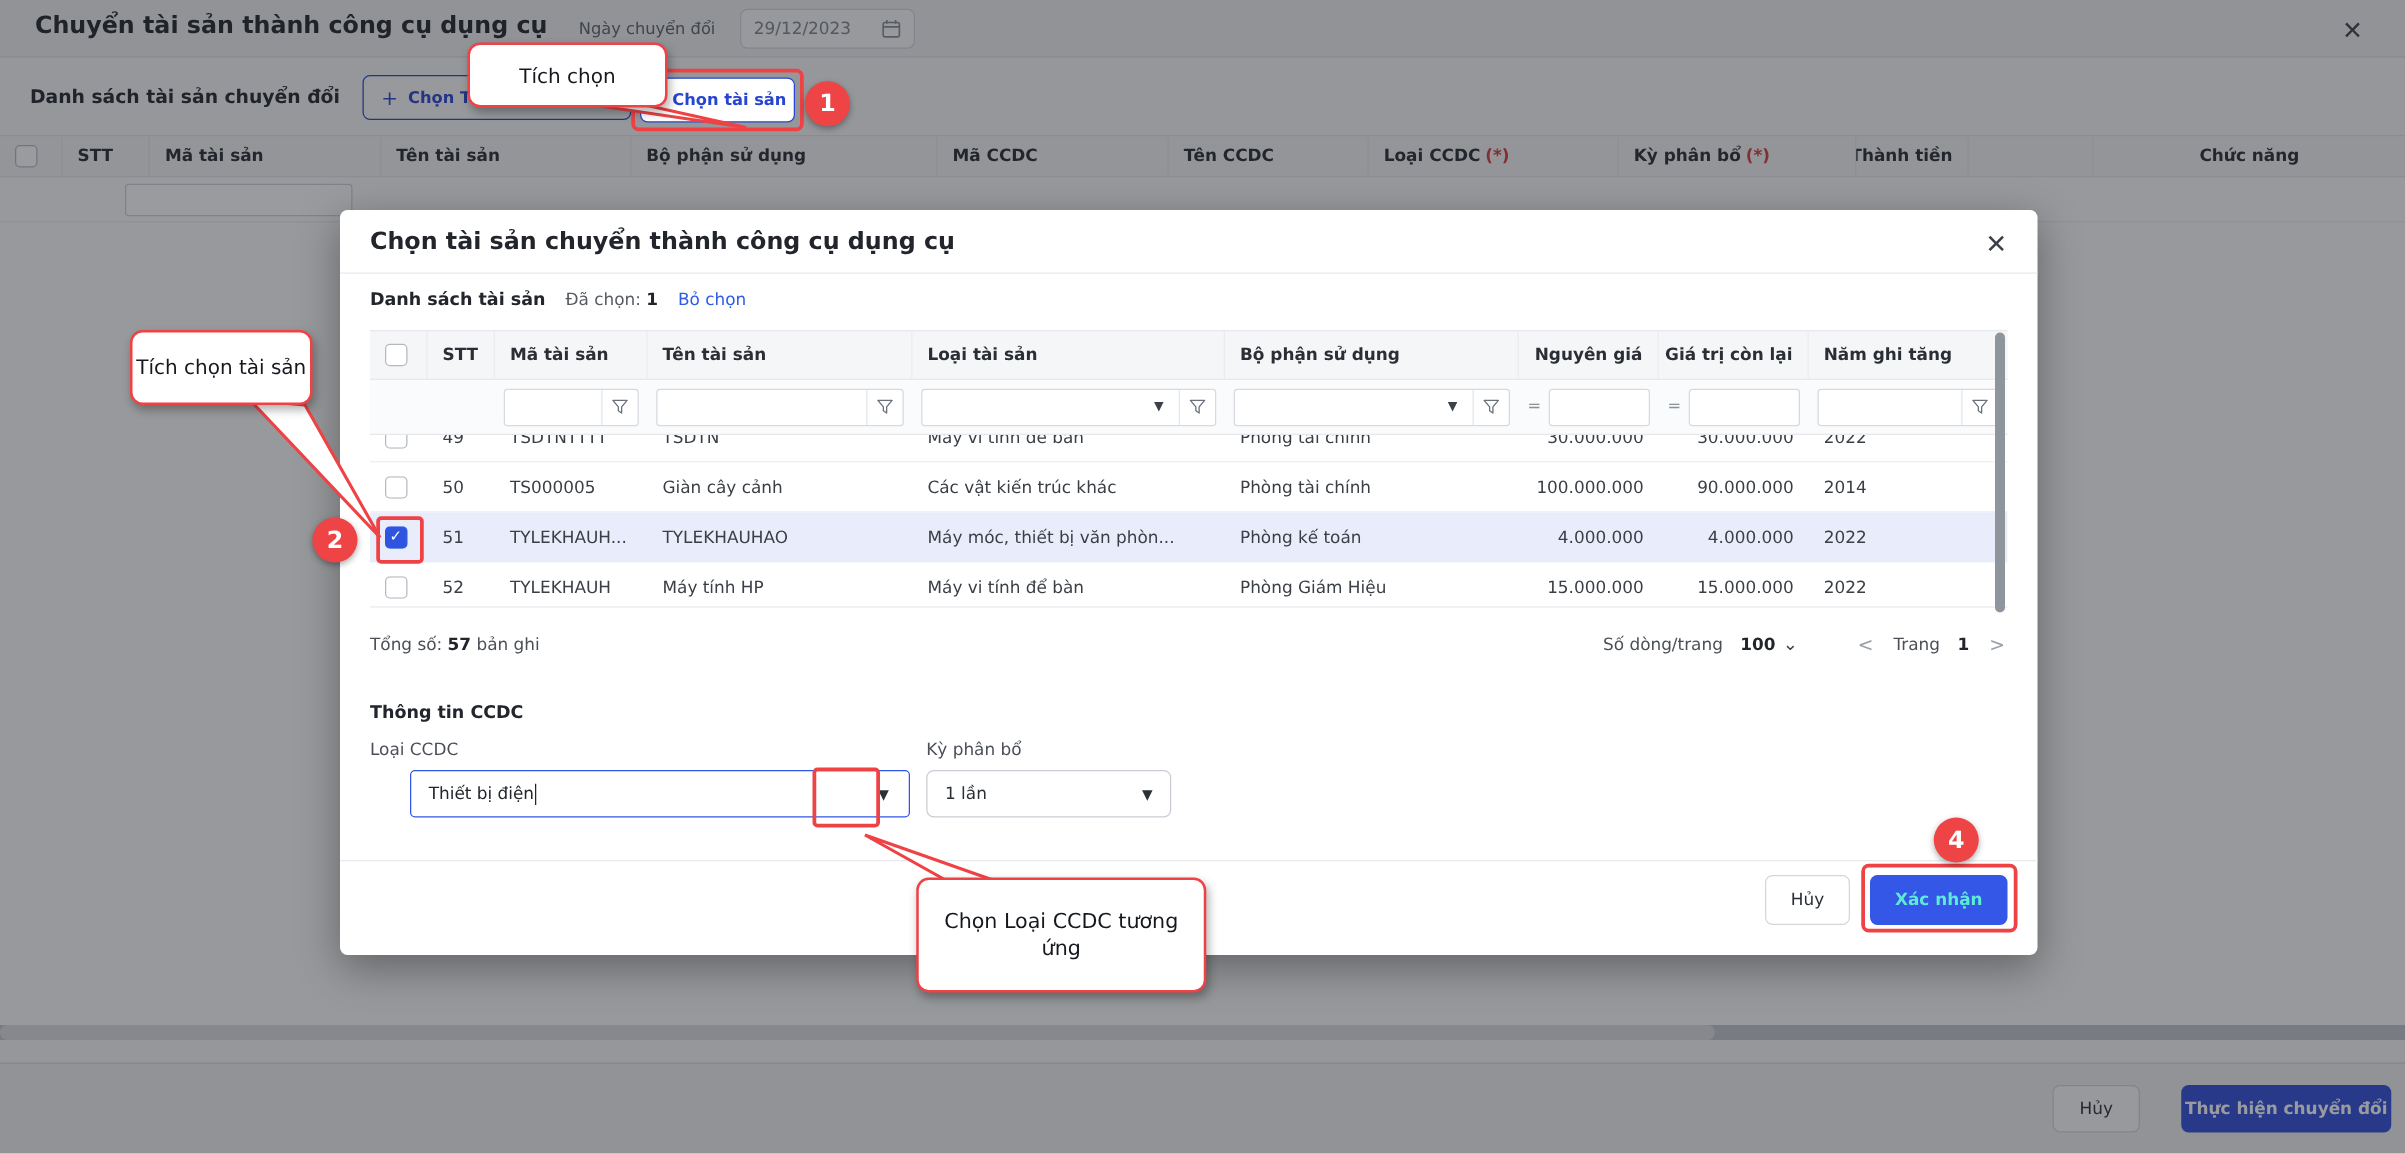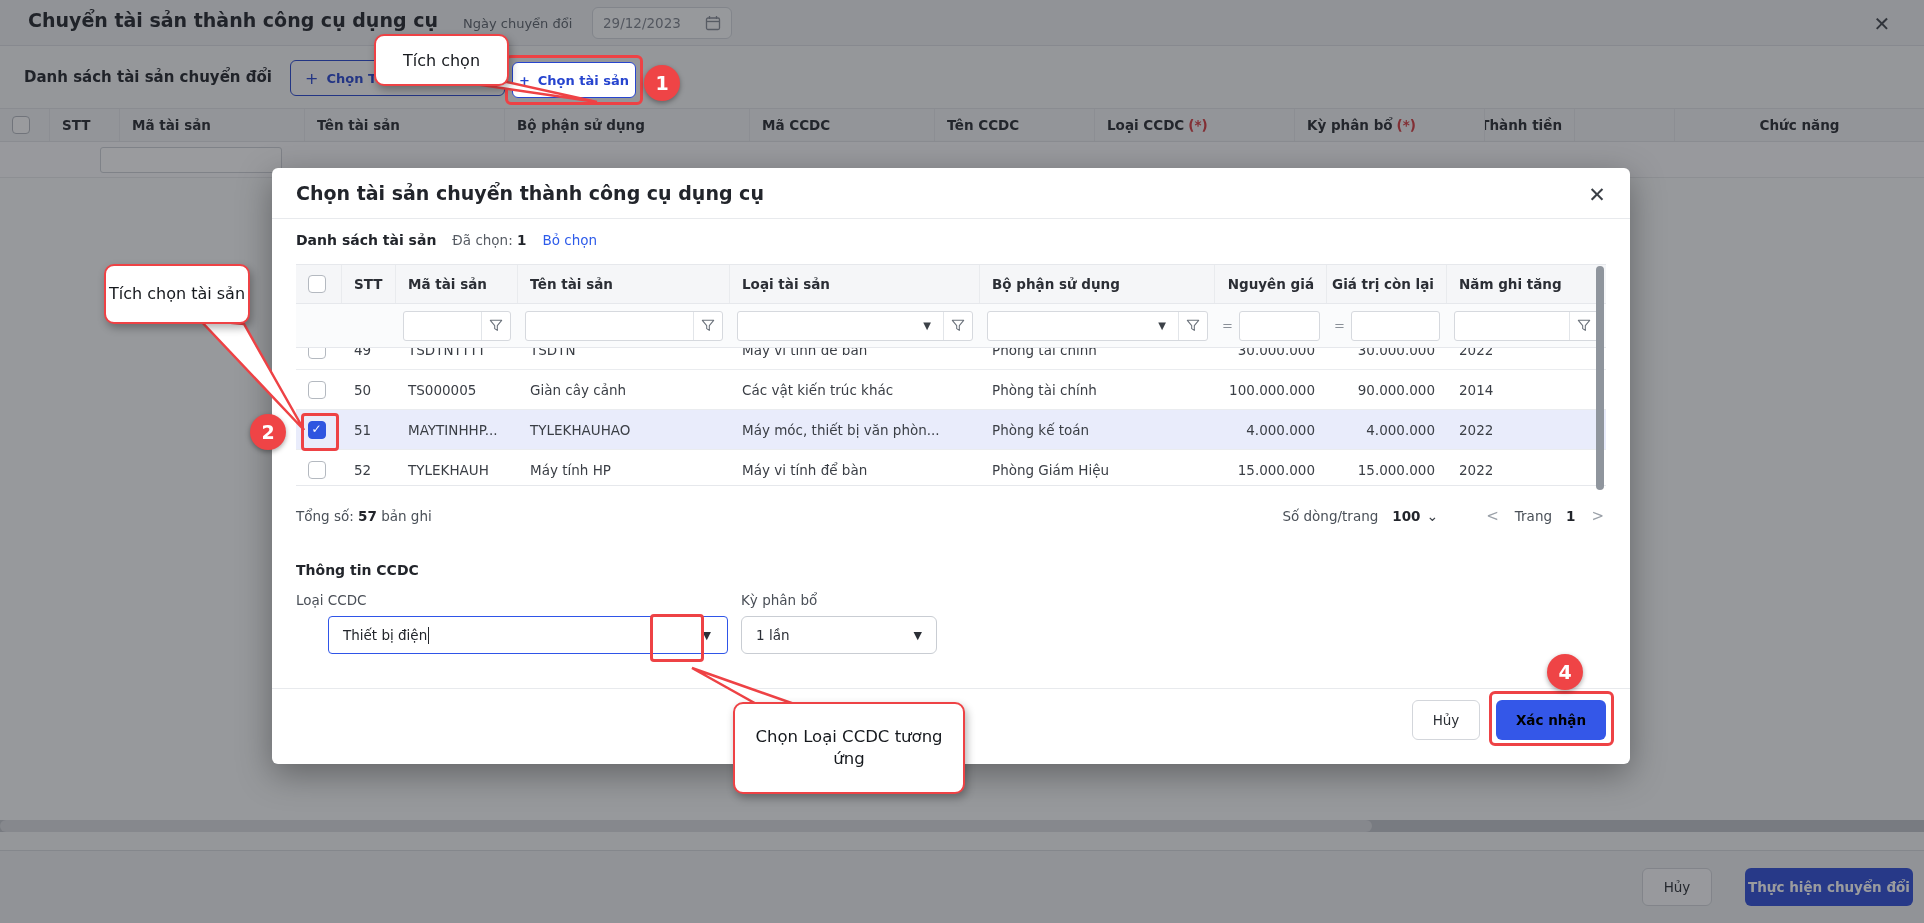--- a/index.html
+++ b/index.html
@@ -82,21 +82,21 @@
 
   .ccdc-title { position:absolute; left:24px; top:394px; font-size:14px; font-weight:700; color:#22252b; }
   .fld-label { position:absolute; top:424px; font-size:13.5px; color:#4a4f57; }
   .loai-input { position:absolute; left:24px; top:448px; width:400px; height:38px; border:1.5px solid #2f55e8; border-radius:4px; display:flex; align-items:center; padding:0 14px; font-size:13.5px; color:#22252b; background:#fff;margin-left:32px; }
   .loai-input .cursor { display:inline-block; width:1px; height:17px; background:#22252b; margin-left:1px; }
   .loai-input .caret { position:absolute; right:16px; color:#2b2f36; font-size:11px; }
   .select { position:absolute; left:469px; top:448px; width:196px; height:38px; border:1px solid #c9cdd3; border-radius:6px; display:flex; align-items:center; justify-content:space-between; padding:0 14px; font-size:13.5px; color:#2b2f36; background:#fff; cursor:pointer; }
   .select .caret { font-size:11px; color:#2b2f36; }
   .modal-hr2 { position:absolute; left:0; top:520px; width:1358px; border-top:1px solid #e8eaed; }
   .btn-cancel-modal { position:absolute; left:1140px; top:532px; width:68px; height:40px; background:#fff; border:1px solid #d3d6db; border-radius:6px; font-size:13.5px; color:#2a2e34; cursor:pointer; font-family:inherit; }
-  .btn-confirm { position:absolute; left:1224px; top:532px; width:110px; height:40px; background:#3457e8; border:none; border-radius:6px; color:#000000; font-size:13.5px; font-weight:700; cursor:pointer; font-family:inherit; }
+  .btn-confirm { position:absolute; left:1224px; top:532px; width:110px; height:40px; background:#3457e8; border:none; border-radius:6px; color:#5eead4; font-size:13.5px; font-weight:700; cursor:pointer; font-family:inherit; }
 
   
   .anno { z-index:30; }
   .badge { position:absolute; width:36px; height:36px; border-radius:50%; background:#ef4446; color:#fff; font-size:19px; font-weight:700; display:flex; align-items:center; justify-content:center; box-shadow:0 2px 5px rgba(0,0,0,.35); z-index:32; }
   .callout { position:absolute; background:#fff; border:2.5px solid #ee4245; border-radius:10px; display:flex; align-items:center; justify-content:center; text-align:center; font-size:16px; color:#15181d; box-shadow:2px 4px 8px rgba(0,0,0,.3); z-index:31; }
   .tail { position:absolute; z-index:30; }
   .redbox { position:absolute; border:3px solid #ee4245; border-radius:4px; z-index:25; }
   .b2-wrap { position:absolute; left:505px; top:55px; border:3px solid #ee4245; border-radius:6px; padding:4px; background:transparent; z-index:30; }
   .b2-wrap .tb-btn-live { height:36px; width:124px; border:1px solid #2745cf; border-radius:6px; background:#fff; color:#2745cf; font-size:13px; font-weight:700; display:flex; align-items:center; justify-content:center; gap:8px; cursor:pointer; font-family:inherit; }
 </style>
@@ -282,21 +282,21 @@
             <div>Phòng tài chính</div>
             <div class="num">100.000.000</div>
             <div class="num">90.000.000</div>
             <div>2014</div>
           </div>
           <div class="mgrid mrow selected">
             <div>
                 <span class="cb checked"></span>
               </div>
             <div>51</div>
-            <div>MAYTINHHP...</div>
+            <div>TYLEKHAUH...</div>
             <div>TYLEKHAUHAO</div>
             <div>Máy móc, thiết bị văn phòn...</div>
             <div>Phòng kế toán</div>
             <div class="num">4.000.000</div>
             <div class="num">4.000.000</div>
             <div>2022</div>
           </div>
           <div class="mgrid mrow">
             <div>
                 <span class="cb"></span>
@@ -350,21 +350,21 @@
   <div class="b2-wrap anno">
     <button class="tb-btn-live">
       <span class="plus">+</span>
       <span>Chọn tài sản</span>
     </button>
   </div>
 
   <svg class="tail" style="left:455px; top:76px;" width="150" height="32">
       <polygon points="6,6 52,6 142,26" fill="#fff" stroke="#ee4245" stroke-width="2.5"></polygon>
     </svg>
-  <div class="callout" style="left:374px; top:34px; width:135px; height:52px;">Tích chọn</div>
+  <div class="callout" style="left:374px; top:34px; width:160px; height:52px;">Tích chọn</div>
   <div class="badge" style="left:644px; top:65px;">1</div>
 
   <svg class="tail" style="left:192px; top:314px;" width="120" height="122">
       <polygon points="8,6 52,10 112,116" fill="#fff" stroke="#ee4245" stroke-width="2.5"></polygon>
     </svg>
   <div class="callout" style="left:104px; top:264px; width:146px; height:60px; padding:0 2px; line-height:1.25;">Tích chọn tài sản</div>
   <div class="badge" style="left:250px; top:414px;">2</div>
   <div class="redbox" style="left:301px; top:413px; width:38px; height:38px;"></div>
 
   <div class="redbox" style="left:650px; top:614px; width:54px; height:48px;"></div>

